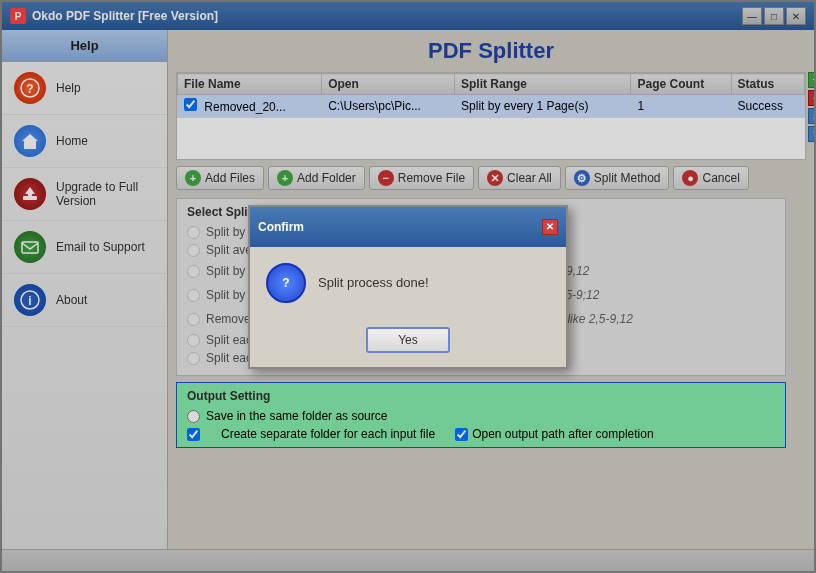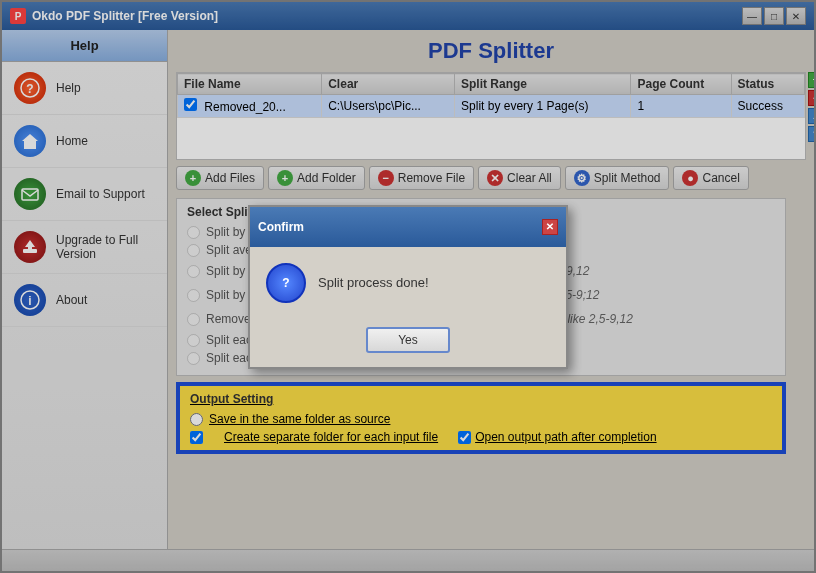--- a/index.html
+++ b/index.html
@@ -40,21 +40,21 @@
     .btn-red { background: #cc3333; color: white; }
     .btn-blue { background: #3366cc; color: white; }
 
     .split-method-section { background: #e8e8e8; border: 1px solid #bbb; padding: 8px; margin-bottom: 6px; }
     .section-title { font-weight: bold; color: #333; margin-bottom: 6px; }
     .radio-row { display: flex; align-items: center; gap: 6px; margin-bottom: 4px; color: #555; }
     .radio-row input[type=radio] { cursor: pointer; }
     .text-input-sm { border: 1px solid #aaa; padding: 2px 4px; width: 200px; background: white; color: #333; }
     .hint-text { color: #666; font-style: italic; margin-left: 8px; }
 
-    .output-section { background: #fde047; border: 4px solid #1d4ed8; padding: 8px; text-decoration: underline; }
+    .output-section { background: #86efac; border: 1px solid #1d4ed8; padding: 8px; }
     .output-row { display: flex; align-items: center; gap: 6px; margin-bottom: 4px; }
     .output-path { border: 1px solid #aaa; padding: 2px 4px; width: 260px; background: #f5f5f5; color: #888; }
     .small-btn { padding: 2px 6px; background: linear-gradient(to bottom, #f0f0f0, #d8d8d8); border: 1px solid #aaa; border-radius: 2px; cursor: pointer; font-size: 11px; }
     .open-btn { display: flex; align-items: center; gap: 3px; }
     .checkbox-row { display: flex; align-items: center; gap: 20px; }
     .table-scroll { height: 88px; overflow: hidden; border: 1px solid #bbb; background: white; position: relative; }
     .scroll-btn { width: 16px; height: 16px; background: linear-gradient(to bottom, #f0f0f0, #d0d0d0); border: 1px solid #aaa; display: flex; align-items: center; justify-content: center; cursor: pointer; font-size: 9px; color: #333; }
 
     
     .dialog-overlay { position: fixed; top: 0; left: 0; width: 816px; height: 573px; background: rgba(0,0,0,0.15); display: flex; align-items: center; justify-content: center; z-index: 100; }
@@ -104,37 +104,37 @@
       <div class="sidebar-item">
         <div class="sidebar-icon icon-home">
           <svg width="20" height="20" viewBox="0 0 20 20">
               <polygon points="10,3 2,10 4,10 4,18 16,18 16,10 18,10" fill="white"></polygon>
             </svg>
         </div>
         <span class="sidebar-label">Home</span>
       </div>
 
       <div class="sidebar-item">
+        <div class="sidebar-icon icon-upgrade">
+          <svg width="20" height="20" viewBox="0 0 20 20">
+              <rect x="3" y="12" width="14" height="4" fill="white" rx="1"></rect>
+              <polygon points="10,3 5,10 8,10 8,13 12,13 12,10 15,10" fill="white"></polygon>
+            </svg>
+        </div>
+        <span class="sidebar-label">Upgrade to Full Version</span>
+      </div>
+
+      <div class="sidebar-item">
         <div class="sidebar-icon icon-email">
           <svg width="20" height="20" viewBox="0 0 20 20">
               <rect x="2" y="5" width="16" height="11" rx="1" fill="none" stroke="white" stroke-width="1.5"></rect>
               <polyline points="2,6 10,12 18,6" fill="none" stroke="white" stroke-width="1.5"></polyline>
             </svg>
         </div>
         <span class="sidebar-label">Email to Support</span>
-      </div>
-
-      <div class="sidebar-item">
-        <div class="sidebar-icon icon-upgrade">
-          <svg width="20" height="20" viewBox="0 0 20 20">
-              <rect x="3" y="12" width="14" height="4" fill="white" rx="1"></rect>
-              <polygon points="10,3 5,10 8,10 8,13 12,13 12,10 15,10" fill="white"></polygon>
-            </svg>
-        </div>
-        <span class="sidebar-label">Upgrade to Full Version</span>
       </div>
 
       <div class="sidebar-item">
         <div class="sidebar-icon icon-about">
           <svg width="20" height="20" viewBox="0 0 20 20">
               <circle cx="10" cy="10" r="9" fill="none" stroke="white" stroke-width="1.5"></circle>
               <text x="10" y="15" text-anchor="middle" fill="white" font-size="13" font-weight="bold">i</text>
             </svg>
         </div>
         <span class="sidebar-label">About</span>
@@ -143,21 +143,21 @@
 
     <div class="main">
       <div class="main-title">PDF Splitter</div>
 
       <div style="position:relative; margin-bottom:6px;">
         <div class="table-scroll" style="height:88px; border:1px solid #bbb;">
           <table class="file-table">
             <thead>
               <tr>
                 <th>File Name</th>
-                <th>Clear</th>
+                <th>Open</th>
                 <th>Split Range</th>
                 <th>Page Count</th>
                 <th>Status</th>
               </tr>
             </thead>
             <tbody>
               <tr class="selected">
                 <td>
                   <input type="checkbox" checked="" style="margin-right: 4px;">
                   <span>Removed_20...</span>

